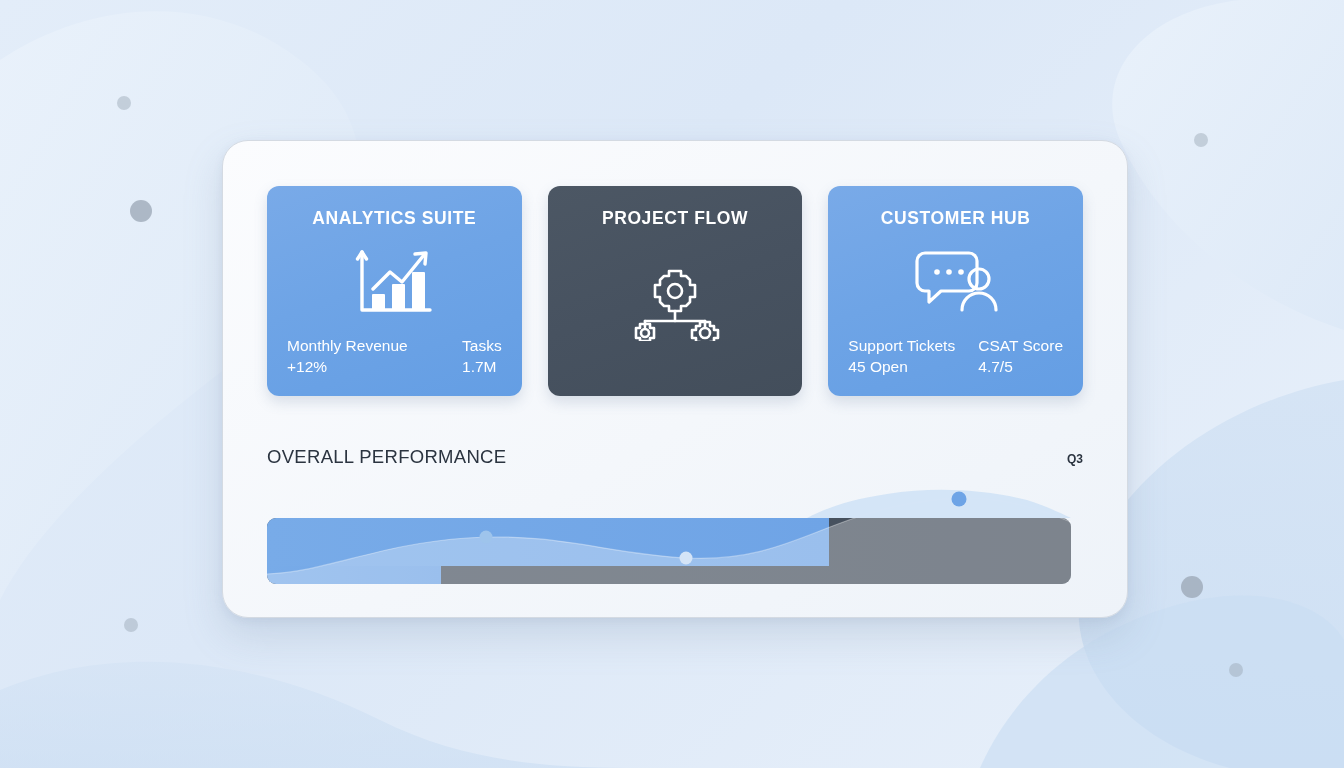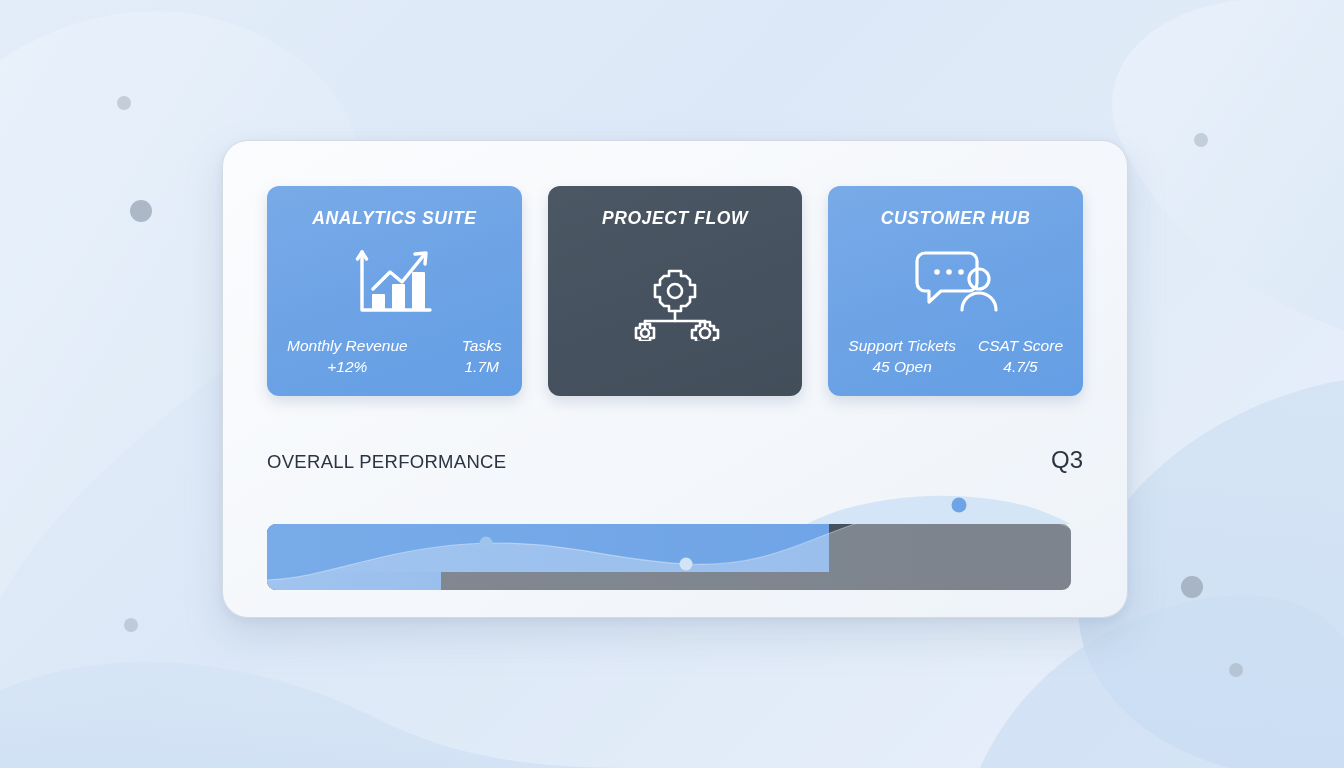--- a/index.html
+++ b/index.html
@@ -24,21 +24,21 @@
     left: 222px; top: 140px;
     width: 906px; height: 478px;
     background: linear-gradient(150deg, #fbfcfe 0%, #f4f7fb 55%, #eef3f9 100%);
     border: 1.5px solid #d4dae2;
     border-radius: 26px;
     box-shadow: 0 18px 38px rgba(120,140,170,0.22), 0 3px 8px rgba(120,140,170,0.12);
     padding: 45px 44px 40px 44px;
   }
 
   
-  .cards { display: flex; gap: 26px; font-style: italic; }
+  .cards { display: flex; gap: 26px; }
   .card {
     width: 256px; height: 210px;
     border-radius: 12px;
     padding: 22px 14px 18px 14px;
     display: flex; flex-direction: column; align-items: center;
     box-shadow: 0 6px 14px rgba(90,115,150,0.20);
   }
   .card.blue {
     background: linear-gradient(160deg, #79aae8 0%, #6ea4e6 45%, #649ee4 100%);
   }
@@ -57,34 +57,34 @@
     display: flex; align-items: center; justify-content: center;
     width: 100%;
   }
   .card-stats {
     width: 100%;
     display: flex; justify-content: space-between;
     align-items: flex-start;
     padding: 0 6px;
   }
   .card.dark .card-stats { padding: 0 12px; }
-  .stat { text-align: center; color: #ffffff; }
+  .stat { color: #ffffff; }
   .stat-label { font-size: 15.5px; line-height: 21px; white-space: nowrap; }
   .stat-value { font-size: 15.5px; line-height: 22px; }
 
   
   .perf-head {
     display: flex; align-items: baseline; justify-content: space-between;
     margin-top: 50px;
   }
   .perf-title {
     font-size: 18.5px; font-weight: 400; color: #2b3440;
     letter-spacing: 0.3px;
   }
-  .perf-quarter { font-size: 24px; font-weight: 400; color: #2b3440; margin-left: 8px; }
+  .perf-quarter { font-size: 12px; font-weight: 700; color: #2b3440; margin-left: 8px; }
 
   .perf-chart {
     position: relative;
     margin-top: 20px;
     width: 804px; height: 96px;
   }
   .perf-chart svg { position: absolute; left: 0; top: 0; }
 </style>
 </head>
 <body>

